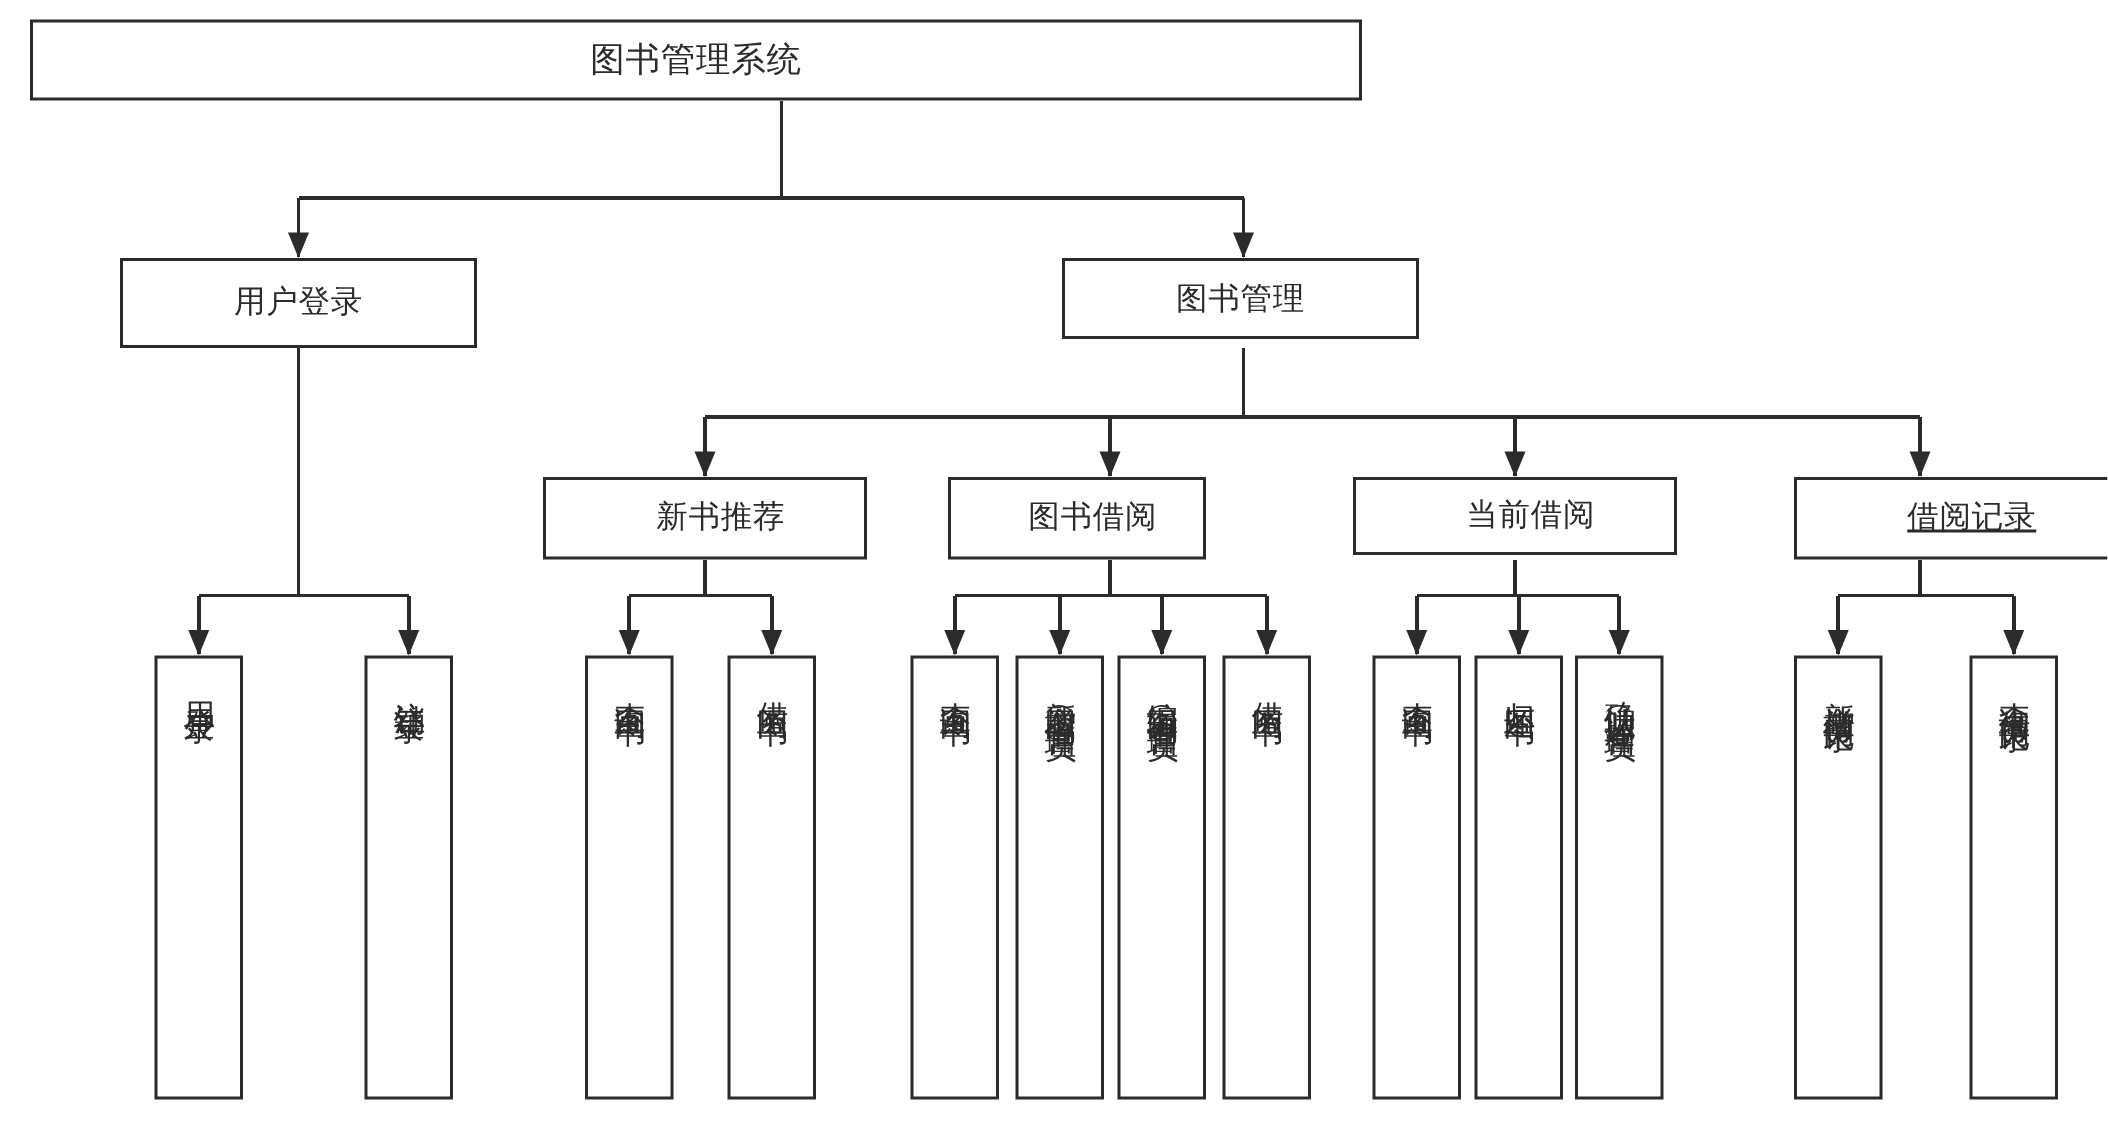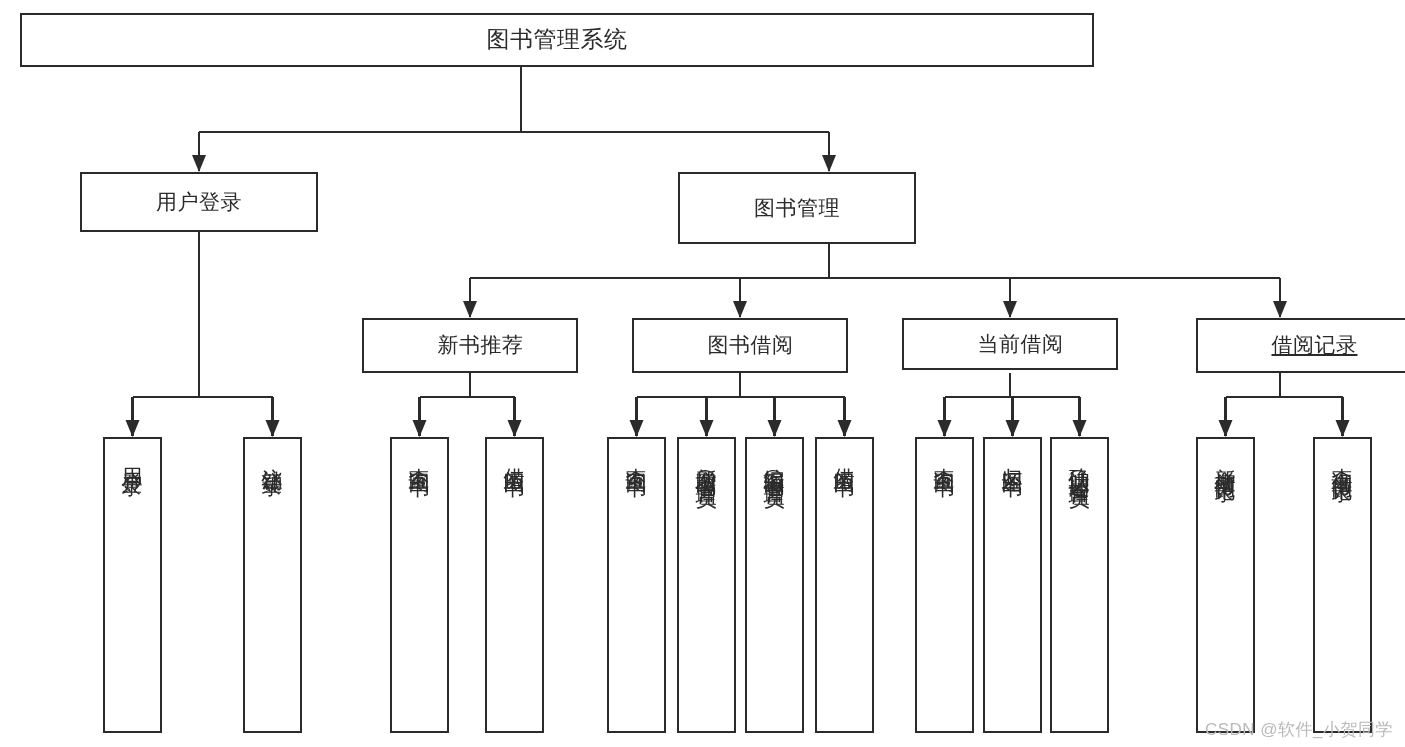--- a/index.html
+++ b/index.html
@@ -129,33 +129,33 @@
       <path d="M 1072.5 420 L 1086.5 420 L 1079.5 437 Z" fill="#2b2b2b"></path>
       <line x1="1280" y1="373" x2="1280" y2="397" stroke="#2b2b2b" stroke-width="2.5" shape-rendering="crispEdges"></line>
       <line x1="1225.5" y1="397" x2="1342.5" y2="397" stroke="#2b2b2b" stroke-width="2.5" shape-rendering="crispEdges"></line>
       <line x1="1225.5" y1="397" x2="1225.5" y2="436" stroke="#2b2b2b" stroke-width="2.5" shape-rendering="crispEdges"></line>
       <path d="M 1218.5 420 L 1232.5 420 L 1225.5 437 Z" fill="#2b2b2b"></path>
       <line x1="1342.5" y1="397" x2="1342.5" y2="436" stroke="#2b2b2b" stroke-width="2.5" shape-rendering="crispEdges"></line>
       <path d="M 1335.5 420 L 1349.5 420 L 1342.5 437 Z" fill="#2b2b2b"></path>
     </svg>
 
   <div id="nodes-layer">
-      <div class="node-box level-0" style="left: 20px; top: 13px; width: 1074px; height: 54px; align-items: center;">
+      <div class="node-box level-0" style="left: 20px; top: 13px; width: 888px; height: 54px; align-items: center;">
         <span class="node-label">图书管理系统</span>
       </div>
       <div class="node-box level-1" style="left: 80px; top: 172px; width: 238px; height: 60px;">
         <span class="node-label">用户登录</span>
       </div>
-      <div class="node-box level-1" style="left: 678px; top: 172px; width: 238px; height: 72px; font-family: Liberation Serif, serif;">
+      <div class="node-box level-1" style="left: 708px; top: 172px; width: 238px; height: 54px; font-family: Liberation Serif, serif;">
         <span class="node-label">图书管理</span>
       </div>
       <div class="node-box level-2" style="left: 362px; top: 318px; width: 216px; height: 55px;">
         <span class="node-label">新书推荐</span>
       </div>
-      <div class="node-box level-2" style="left: 632px; top: 318px; width: 216px; height: 55px;">
+      <div class="node-box level-2" style="left: 632px; top: 318px; width: 172px; height: 55px;">
         <span class="node-label">图书借阅</span>
       </div>
       <div class="node-box level-2" style="left: 902px; top: 318px; width: 216px; height: 52px;">
         <span class="node-label">当前借阅</span>
       </div>
       <div class="node-box level-2" style="left: 1196px; top: 318px; width: 216px; height: 55px; text-decoration: underline;">
         <span class="node-label">借阅记录</span>
       </div>
       <div class="node-box level-3 leaf" style="left: 103px; top: 437px; width: 59px; height: 296px;">
         <span class="node-label">用户登录</span>
@@ -191,15 +191,14 @@
         <span class="node-label">确认归还（管理员）</span>
       </div>
       <div class="node-box level-3 leaf" style="left: 1196px; top: 437px; width: 59px; height: 296px;">
         <span class="node-label">新增借阅记录</span>
       </div>
       <div class="node-box level-3 leaf" style="left: 1313px; top: 437px; width: 59px; height: 296px;">
         <span class="node-label">查询借阅记录</span>
       </div>
     </div>
 
-  <div id="watermark">CSDN @软件_小贺同学</div>
 
 </div>
 
 </body></html>

